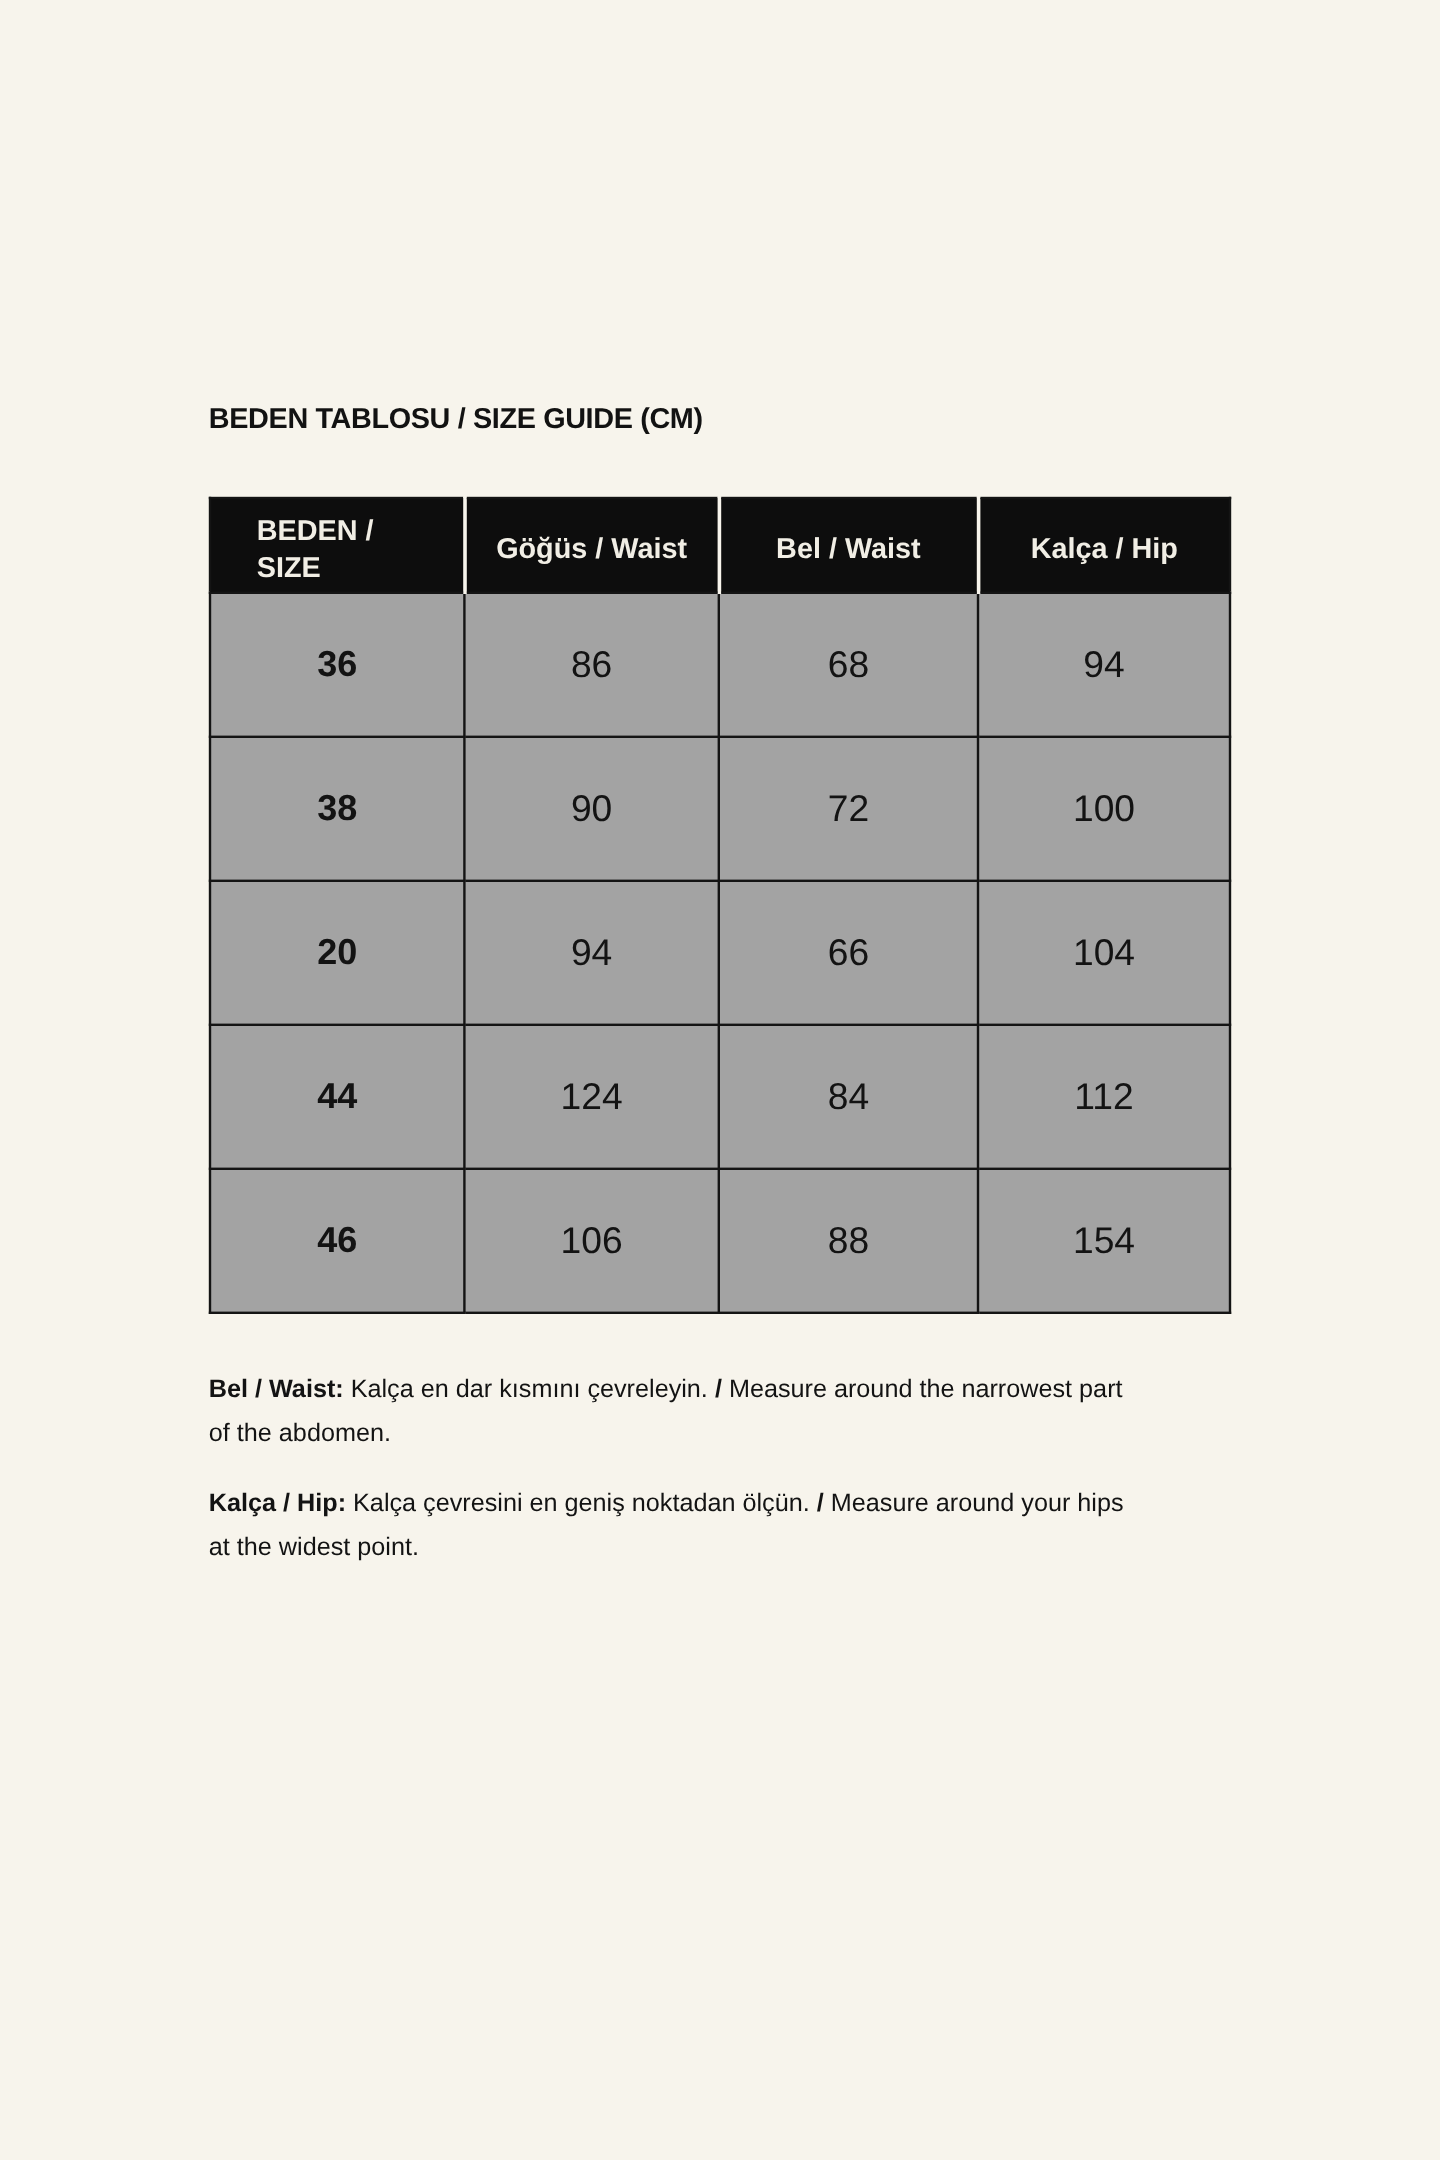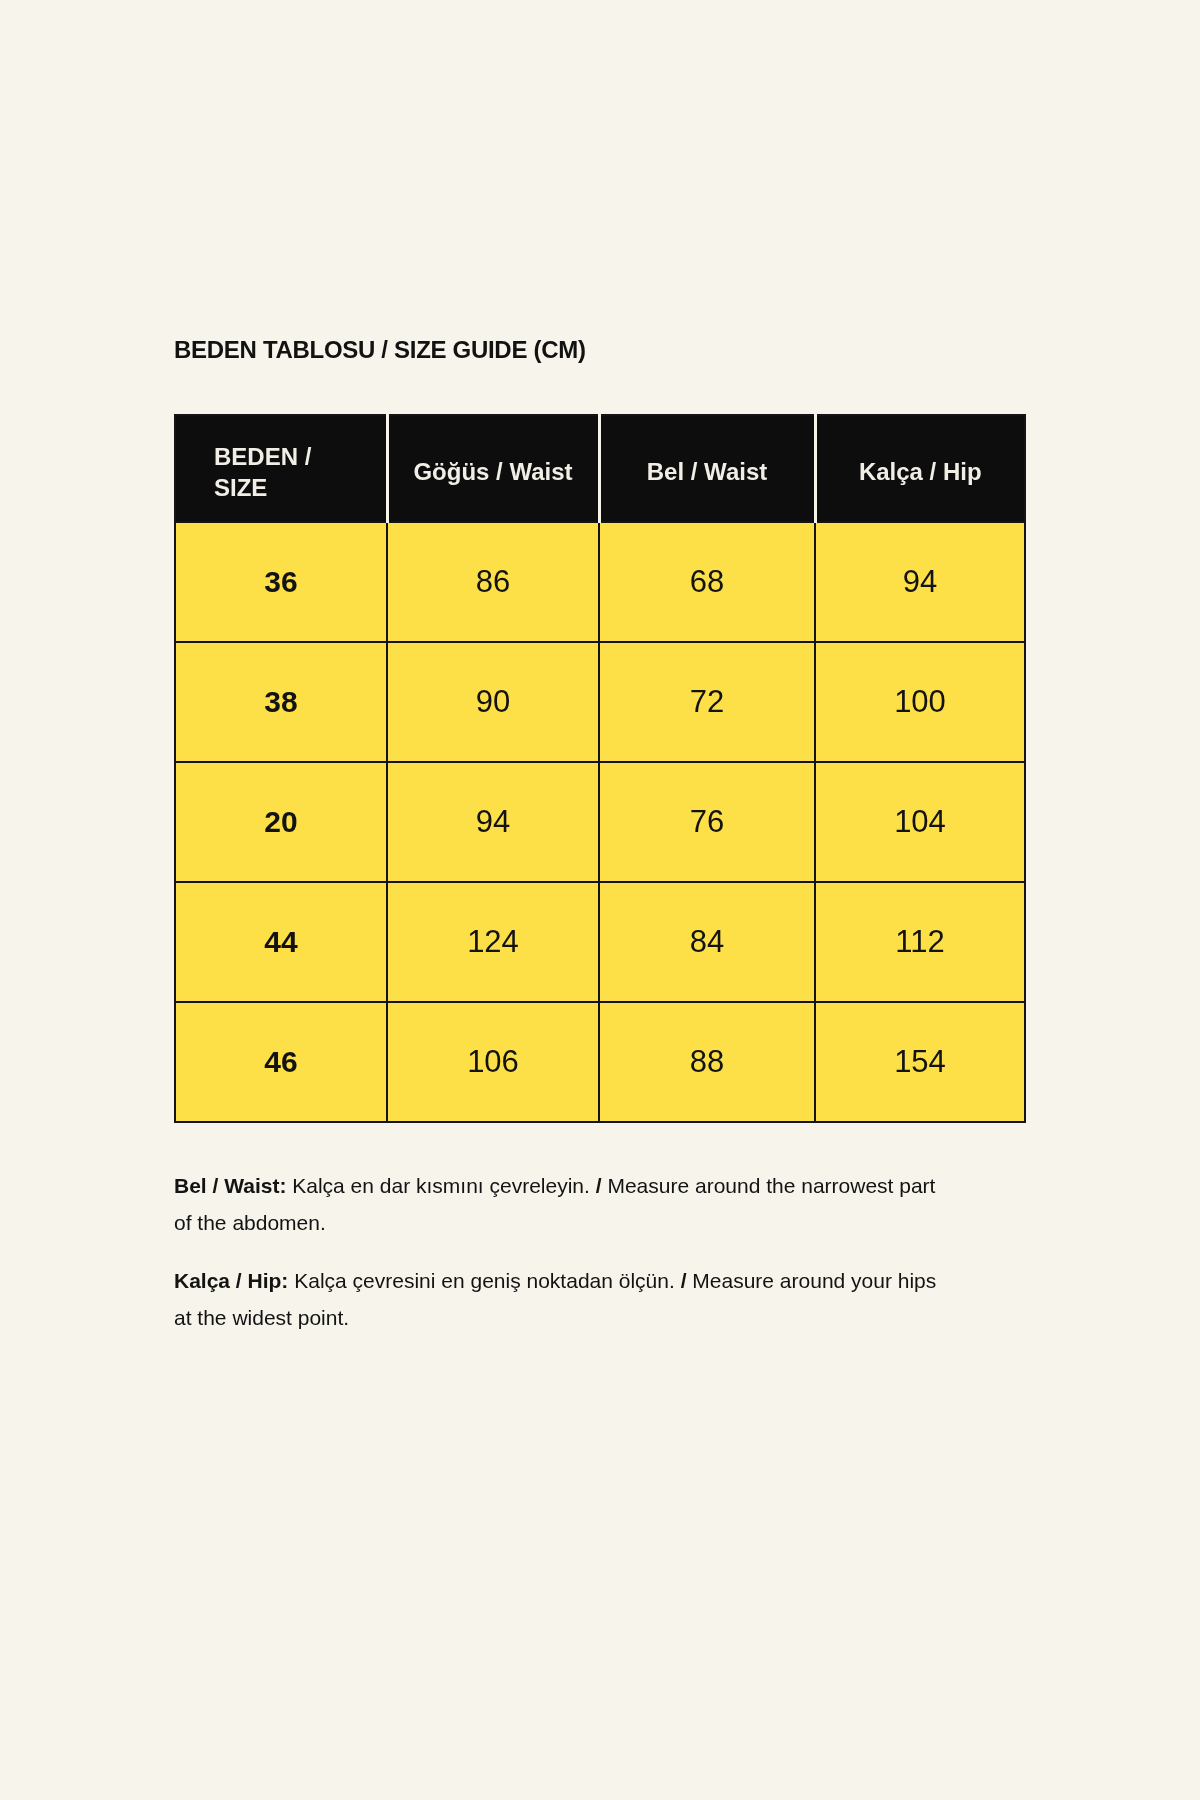--- a/index.html
+++ b/index.html
@@ -29,21 +29,21 @@
     letter-spacing: -0.3px;
     color: #121212;
   }
   table.size-table {
     border-collapse: collapse;
     table-layout: fixed;
     width: 850px;
     border: 2px solid #141414;
   }
   .size-table thead tr {
-    height: 107px;
+    height: 79px;
   }
   .size-table tbody tr {
     height: 120px;
   }
   .size-table th {
     background: #0d0d0d;
     color: #f1eee5;
     font-size: 24px;
     font-weight: 700;
     text-align: center;
@@ -52,21 +52,21 @@
     border-left: 3px solid #f7f4ec;
   }
   .size-table th.th-size {
     border-left: none;
     text-align: left;
     padding-left: 38px;
     line-height: 31px;
   }
   .size-table td {
     border: 2px solid #141414;
-    background: #fde047;
+    background: #a3a3a3;
     font-size: 31px;
     font-weight: 400;
     text-align: center;
     vertical-align: middle;
     color: #131313;
   }
   .size-table td.size-cell {
     font-weight: 700;
     font-size: 30px;
   }
@@ -115,21 +115,21 @@
       </tr>
       <tr>
         <td class="size-cell">38</td>
         <td>90</td>
         <td>72</td>
         <td>100</td>
       </tr>
       <tr>
         <td class="size-cell">20</td>
         <td>94</td>
-        <td>76</td>
+        <td>66</td>
         <td>104</td>
       </tr>
       <tr>
         <td class="size-cell">44</td>
         <td>124</td>
         <td>84</td>
         <td>112</td>
       </tr>
       <tr>
         <td class="size-cell">46</td>

